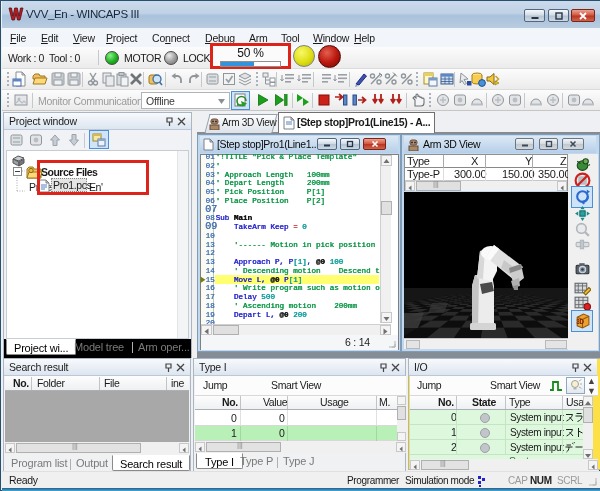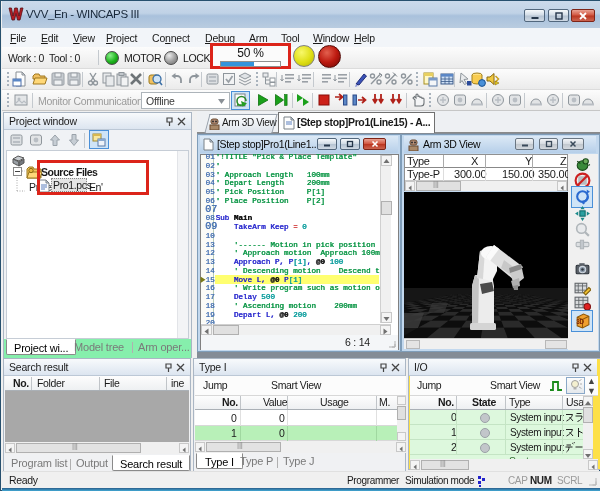--- a/index.html
+++ b/index.html
@@ -389,21 +389,21 @@
 <svg class="a" style="left:31px;top:28px;" width="12" height="14">
           <path d="M1 1 h7 l3 3 v9 h-10 z" fill="#fdfdfd" stroke="#7a8288"></path>
           <path d="M8 1 l3 3 h-3 z" fill="#c8d4e4" stroke="#7a8288"></path>
           <path d="M3 6 h6 M3 8 h6 M3 10 h4" stroke="#4a72b8" stroke-width="0.9"></path>
         </svg>
 <div class="a" style="left:44px;top:27px;width:36px;height:14px;background:#e4e4e4;border:1px dotted #888;"></div>
 <span class="a ttxt" style="left:46px;top:28px;">Pro1.pcs</span>
 <div class="a" style="left:170px;top:0;width:11px;height:187px;background:#f3f4f6;border-left:1px solid #e2e4e8;"></div>
 </div>
 <div class="a" style="left:33px;top:47px;width:112px;height:35px;border:3px solid #dc241a;z-index:20;"></div>
-<div class="a" style="left:0;top:226px;width:187px;height:19px;background:#86efac;">
+<div class="a" style="left:0;top:226px;width:187px;height:19px;background:#000000;">
 <div class="btab act tabbox" style="left:2px;padding:2px 7px 0 7px;">Project wi...</div>
 <div class="btab" style="left:70px;padding:2px 0 0 0;">Model tree</div>
 <div class="a" style="left:128px;top:3px;width:1px;height:11px;background:#b0b0b0;"></div>
 <div class="btab" style="left:134px;padding:2px 0 0 0;">Arm oper...</div>
 </div>
 </div>
 <div class="a" style="left:196px;top:110px;width:403px;height:247px;background:#848c96;">
 <div class="a" style="left:0;top:0;width:403px;height:22px;background:#eef0f3;">
 <div class="a" style="left:0;top:21px;width:403px;height:1px;background:#8a8a8a;"></div>
 <div class="a" style="left:10px;top:3px;width:68px;height:19px;background:linear-gradient(#fcfdfe,#dde3ea);border:1px solid #9aa2ac;border-bottom:none;transform:skewX(-15deg);"></div>
@@ -463,21 +463,20 @@
           <div class="a mono" style="left:14.5px;top:50.5px;width:164px;overflow:hidden;font-size:7.6px;line-height:8px;white-space:pre;"></div>
 <div class="a mono" style="left:4px;top:59.25px;width:9.5px;text-align:right;font-size:7.6px;line-height:8px;color:#4a74b4;">08</div>
           <div class="a mono" style="left:14.5px;top:59.25px;width:164px;overflow:hidden;font-size:7.6px;line-height:8px;white-space:pre;"><span style="color:#2222cc">Sub</span> <span style="color:#111;font-weight:bold">Main</span></div>
 <div class="a mono" style="left:4px;top:68.0px;width:9.5px;text-align:right;font-size:10px;line-height:8px;color:#4a74b4;">09</div>
           <div class="a mono" style="left:14.5px;top:68.0px;width:164px;overflow:hidden;font-size:7.6px;line-height:8px;white-space:pre;">    <span style="color:#2222cc">TakeArm Keep</span> <span style="color:#cc2222">=</span> <span style="color:#009999">0</span></div>
 <div class="a mono" style="left:4px;top:76.75px;width:9.5px;text-align:right;font-size:7.6px;line-height:8px;color:#4a74b4;">10</div>
           <div class="a mono" style="left:14.5px;top:76.75px;width:164px;overflow:hidden;font-size:7.6px;line-height:8px;white-space:pre;"></div>
 <div class="a mono" style="left:4px;top:85.5px;width:9.5px;text-align:right;font-size:7.6px;line-height:8px;color:#4a74b4;">13</div>
           <div class="a mono" style="left:14.5px;top:85.5px;width:164px;overflow:hidden;font-size:7.6px;line-height:8px;white-space:pre;">    <span style="color:#089544">'------ Motion in pick position</span></div>
 <div class="a mono" style="left:4px;top:94.25px;width:9.5px;text-align:right;font-size:7.6px;line-height:8px;color:#4a74b4;">12</div>
-          <div class="a mono" style="left:14.5px;top:94.25px;width:164px;overflow:hidden;font-size:7.6px;line-height:8px;white-space:pre;">    <span style="color:#089544">' Approach motion  Approach 100m</span></div>
 <div class="a mono" style="left:4px;top:103.0px;width:9.5px;text-align:right;font-size:7.6px;line-height:8px;color:#4a74b4;">13</div>
           <div class="a mono" style="left:14.5px;top:103.0px;width:164px;overflow:hidden;font-size:7.6px;line-height:8px;white-space:pre;">    <span style="color:#2222cc">Approach P,</span> <span style="color:#2222cc">P</span><span style="color:#009999">[1]</span><span style="color:#2222cc">,</span> <span style="color:#111;font-weight:bold">@0</span> <span style="color:#009999">100</span></div>
 <div class="a mono" style="left:4px;top:111.75px;width:9.5px;text-align:right;font-size:7.6px;line-height:8px;color:#4a74b4;">14</div>
           <div class="a mono" style="left:14.5px;top:111.75px;width:164px;overflow:hidden;font-size:7.6px;line-height:8px;white-space:pre;">    <span style="color:#089544">' Descending motion    Descend t</span></div>
 <div class="a" style="left:14px;top:120.0px;width:164px;height:9px;background:#ffff70;"></div>
           <svg class="a" style="left:-1px;top:120.5px;" width="6" height="8">
             <path d="M0.5 0.5 l5 3.2 -5 3.2 z" fill="#7a7a18"></path>
           </svg>
           <div class="a mono" style="left:4px;top:120.5px;width:9.5px;text-align:right;font-size:7.6px;line-height:8px;color:#4a74b4;">15</div>
           <div class="a mono" style="left:14.5px;top:120.5px;width:164px;overflow:hidden;font-size:7.6px;line-height:8px;white-space:pre;">    <span style="color:#2222cc">Move L,</span> <span style="color:#111;font-weight:bold">@0</span> <span style="color:#2222cc">P</span><span style="color:#009999">[1]</span></div>

